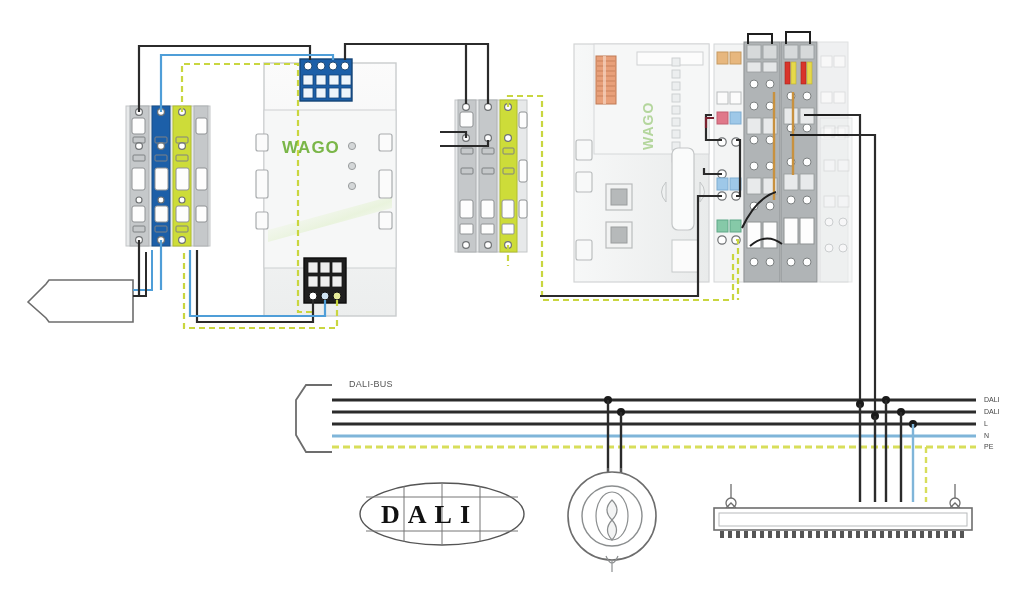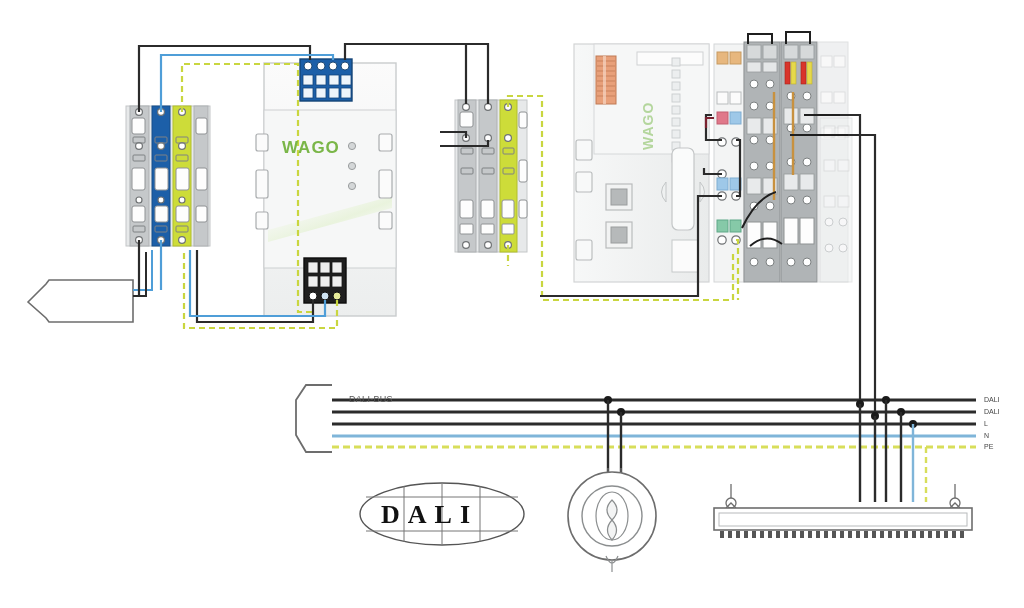--- a/index.html
+++ b/index.html
@@ -1,20 +1,20 @@
 <!DOCTYPE html>
 <html><head>
 <meta charset="utf-8">
 <style>
   html,body{margin:0;padding:0;background:#ffffff;}
   body{font-family:"Liberation Sans", sans-serif;}
   #stage{position:relative;width:1024px;height:608px;background:#ffffff;overflow:hidden;}
   #svgroot{position:absolute;left:0;top:0;width:1024px;height:608px;}
   .lbl{position:absolute;font-family:"Liberation Sans",sans-serif;color:#3a3a3a;white-space:nowrap;}
-  #dalibus-label{left:349px;top:394px;font-size:9px;letter-spacing:.3px;color:#555;}
+  #dalibus-label{left:349px;top:379px;font-size:9px;letter-spacing:.3px;color:#555;}
   .wirelbl{font-size:7px;color:#444;}
   #wl0{left:984px;top:396px;}
   #wl1{left:984px;top:408px;}
   #wl2{left:984px;top:420px;}
   #wl3{left:984px;top:432px;}
   #wl4{left:984px;top:443px;}
   #dali-logo-text{left:381px;top:500px;font-size:26px;font-weight:bold;letter-spacing:8px;color:#111;font-family:"Liberation Serif",serif;}
   #wago-center-logo{left:282px;top:138px;font-size:17px;font-weight:bold;letter-spacing:1px;color:#7ab648;font-family:"Liberation Sans",sans-serif;}
   #wago-plc-logo{left:640px;top:70px;width:16px;height:80px;font-size:14px;font-weight:bold;color:#a9d18e;
      writing-mode:vertical-rl;transform:rotate(180deg);letter-spacing:1px;opacity:.85;}

